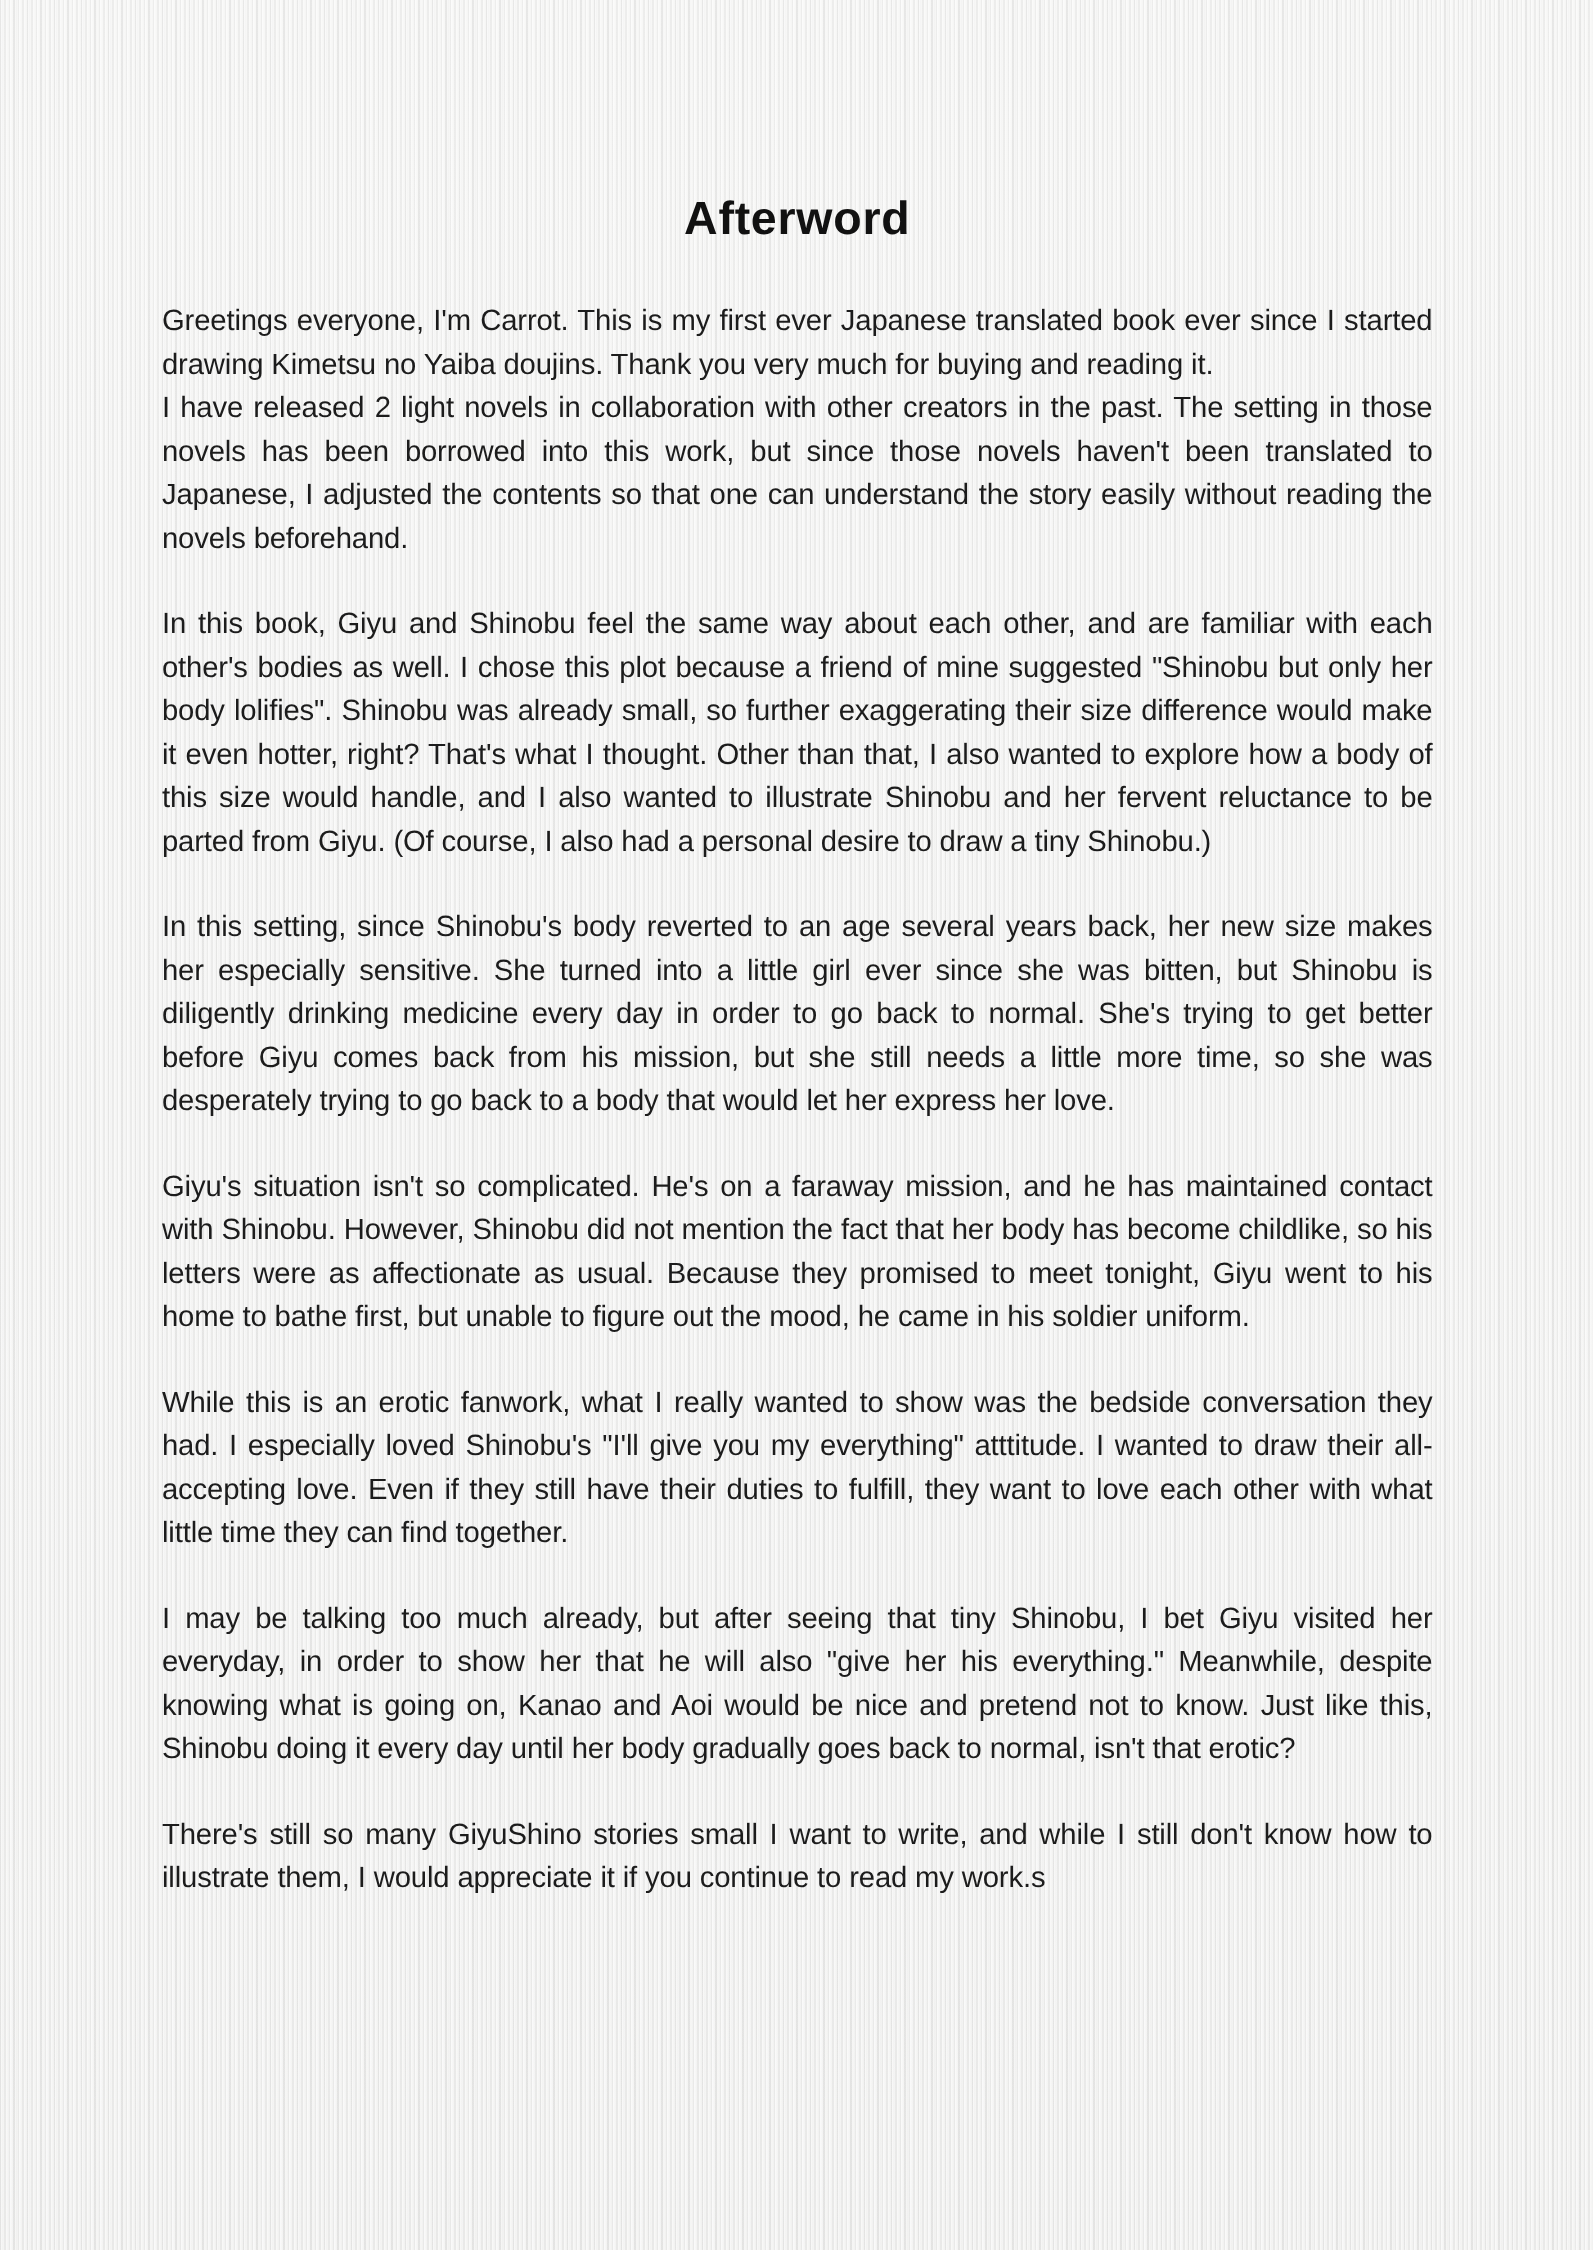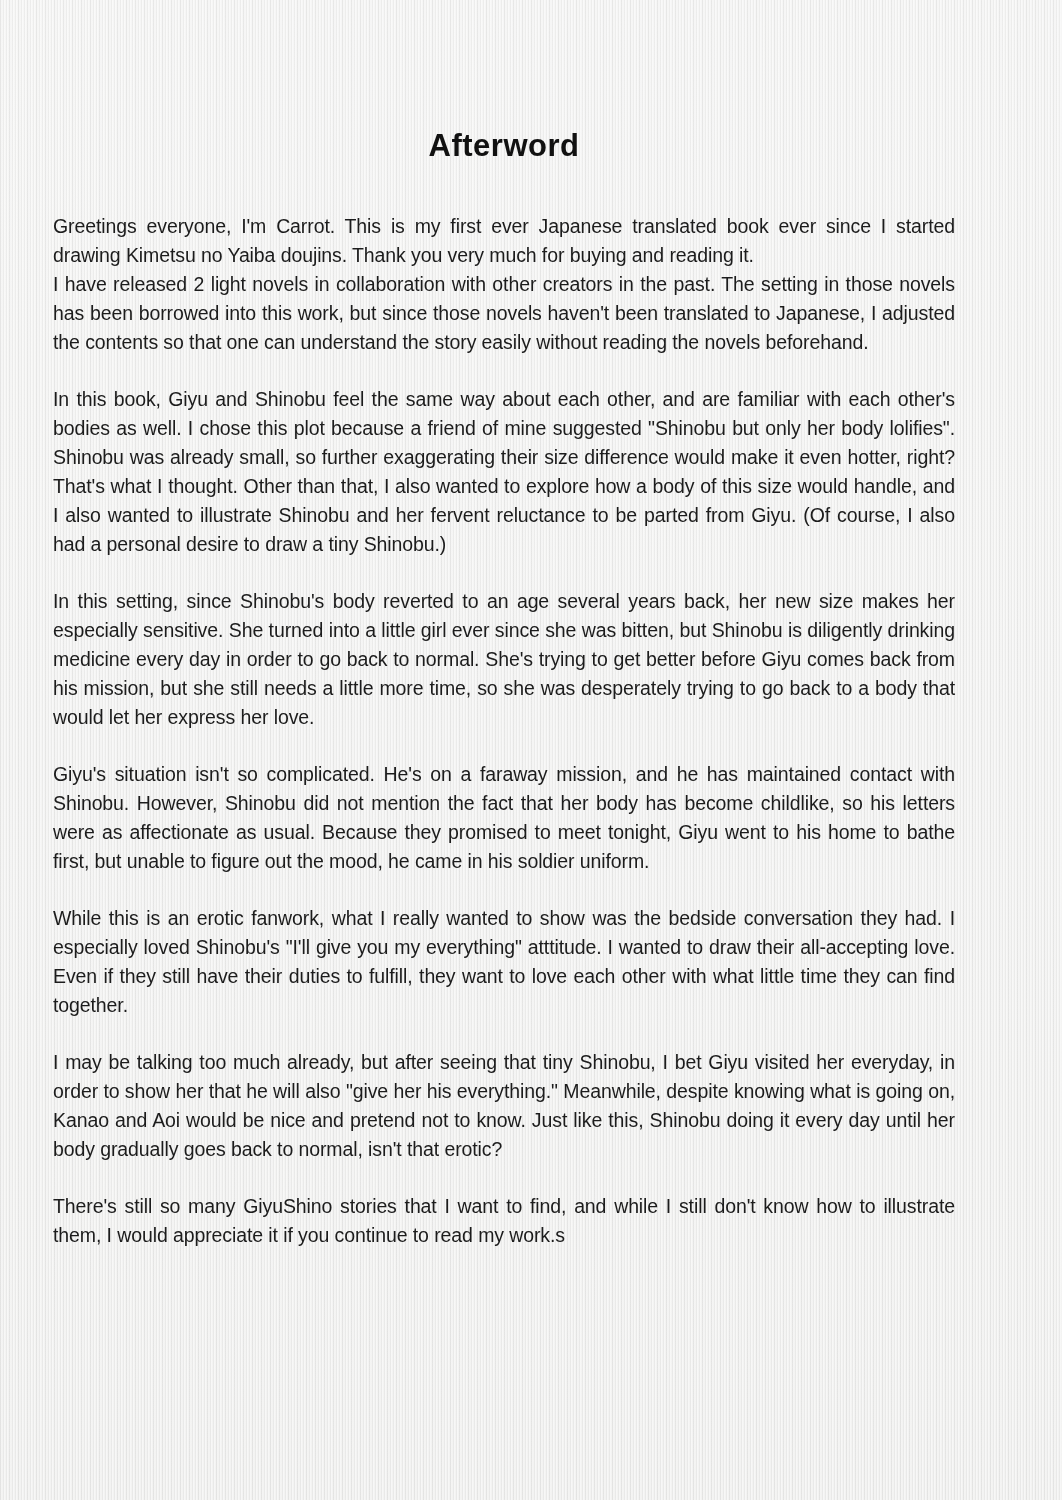--- a/index.html
+++ b/index.html
@@ -20,32 +20,32 @@
         rgba(0,0,0,0.025) 0px, rgba(0,0,0,0.025) 2px,
         transparent 2px, transparent 9px),
       linear-gradient(180deg, #f5f5f4 0%, #f1f1f0 100%);
     font-family: "Liberation Sans", "DejaVu Sans", sans-serif;
     color: #1c1c1c;
   }
   .page {
     box-sizing: border-box;
     width: 1062px;
     height: 1500px;
-    padding: 128px 107px 0 53px;
+    padding: 128px 107px 0 108px;
   }
   .title {
     margin: 0;
     text-align: center;
     font-size: 31px;
     font-weight: 700;
     letter-spacing: 0.5px;
     color: #111;
   }
   .content {
-    margin-top: 48px;
+    margin-top: 36px;
     font-size: 19.5px;
     line-height: 29px;
     letter-spacing: -0.1px;
   }
   .paragraph + .paragraph {
     margin-top: 28px;
   }
   .segment {
     text-align: justify;
   }
@@ -69,16 +69,16 @@
       <div class="paragraph">
         <div class="segment">Giyu's situation isn't so complicated. He's on a faraway mission, and he has maintained contact with Shinobu. However, Shinobu did not mention the fact that her body has become childlike, so his letters were as affectionate as usual. Because they promised to meet tonight, Giyu went to his home to bathe first, but unable to figure out the mood, he came in his soldier uniform.</div>
       </div>
       <div class="paragraph">
         <div class="segment">While this is an erotic fanwork, what I really wanted to show was the bedside conversation they had. I especially loved Shinobu's "I'll give you my everything" atttitude. I wanted to draw their all-accepting love. Even if they still have their duties to fulfill, they want to love each other with what little time they can find together.</div>
       </div>
       <div class="paragraph">
         <div class="segment">I may be talking too much already, but after seeing that tiny Shinobu, I bet Giyu visited her everyday, in order to show her that he will also "give her his everything." Meanwhile, despite knowing what is going on, Kanao and Aoi would be nice and pretend not to know. Just like this, Shinobu doing it every day until her body gradually goes back to normal, isn't that erotic?</div>
       </div>
       <div class="paragraph">
-        <div class="segment">There's still so many GiyuShino stories that I want to find, and while I still don't know how to illustrate them, I would appreciate it if you continue to read my work.s</div>
+        <div class="segment">There's still so many GiyuShino stories small I want to write, and while I still don't know how to illustrate them, I would appreciate it if you continue to read my work.s</div>
       </div>
     </div>
 </div>
 
 </body></html>

